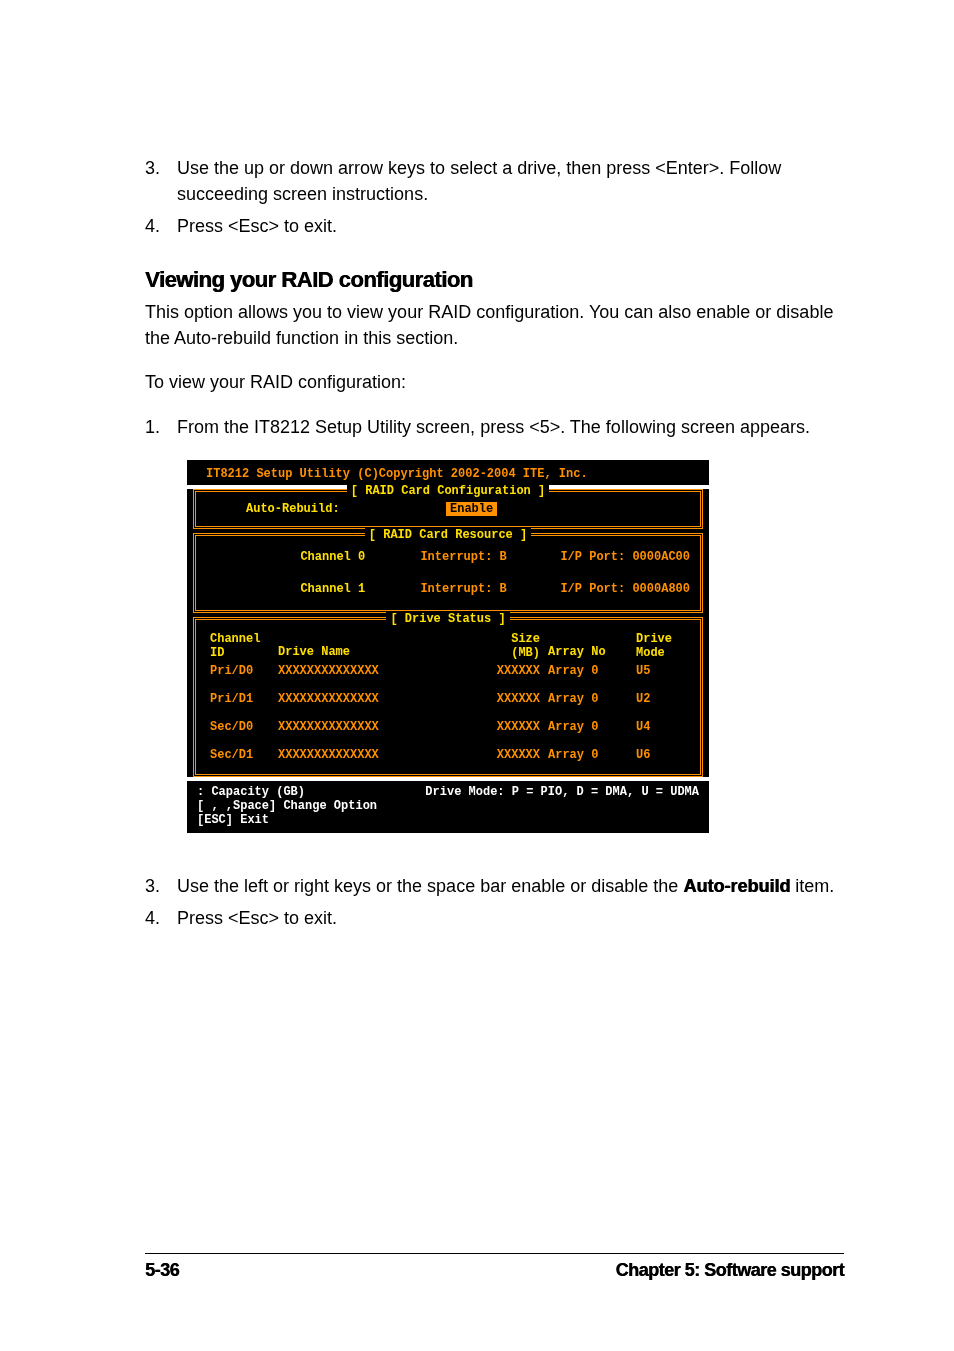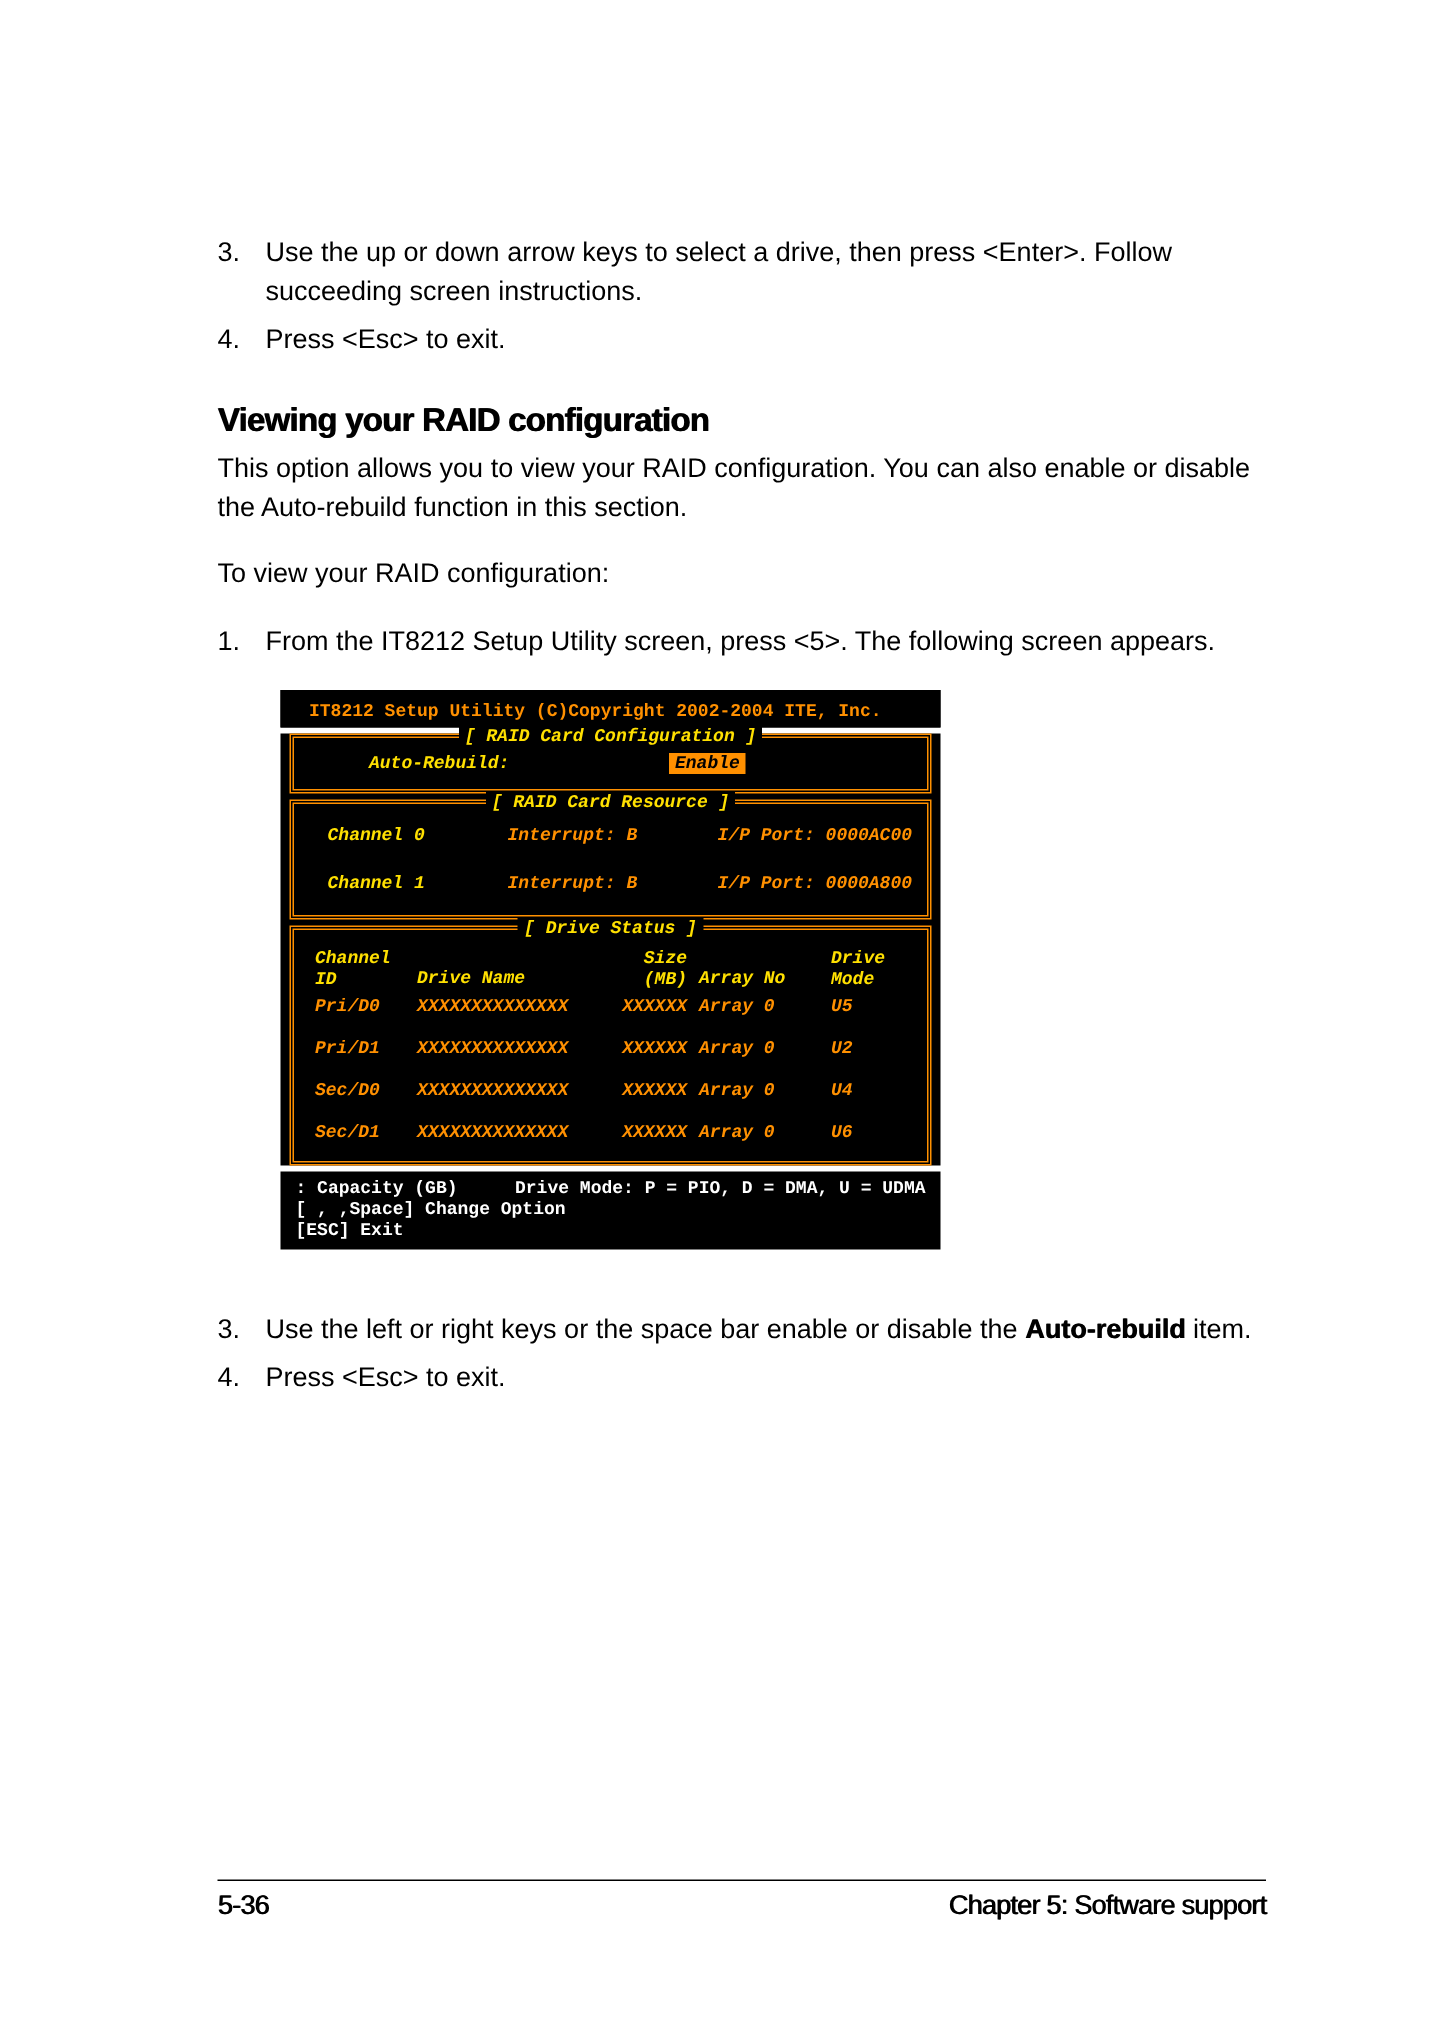--- a/index.html
+++ b/index.html
@@ -39,21 +39,21 @@
   }
   p.para {
     font-size: 18px;
     line-height: 1.45;
     margin: 6px 0 18px 0;
   }
   .bold { font-weight: 900; text-shadow: 0.6px 0 0 currentColor; margin-top: 14px;}
   
   .term-wrap {
     margin: 8px 12px 40px 42px;
-    width: 440px;
+    width: 522px;
   }
   .term-title {
     background: #000;
     color: #ff9000;
     font-family: "Courier New", monospace;
     font-size: 12px;
     font-weight: bold;
     padding: 6px 10px 3px 18px;
     border: 1px solid #000;
   }
@@ -67,21 +67,20 @@
     padding: 0;
   }
   .box {
     margin: 4px 6px;
     position: relative;
     padding: 10px 10px 10px 10px;
     border-left: 3px double #ff9000;
     border-right: 3px double #ff9000;
     border-bottom: 3px double #ff9000;
     border-top: 3px double #ff9000;
-    font-style: italic;
   }
   .box .legend {
     position: absolute;
     top: -8px;
     left: 0;
     right: 0;
     text-align: center;
     color: #ffe000;
   }
   .box .legend span {
@@ -126,21 +125,21 @@
   
   .pgfoot {
     position: absolute;
     bottom: 70px;
     left: 145px;
     right: 110px;
     border-top: 1px solid #000;
     padding-top: 6px;
     display: flex;
     justify-content: space-between;
-    font-weight: 400;
+    font-weight: 700;
     font-size: 18px;
     letter-spacing: -0.5px;
     text-shadow: 0.6px 0 0 currentColor;
   }
   .rel { position: relative; min-height: 1351px; }
 </style>
 </head>
 <body>
 <div class="rel">
 

